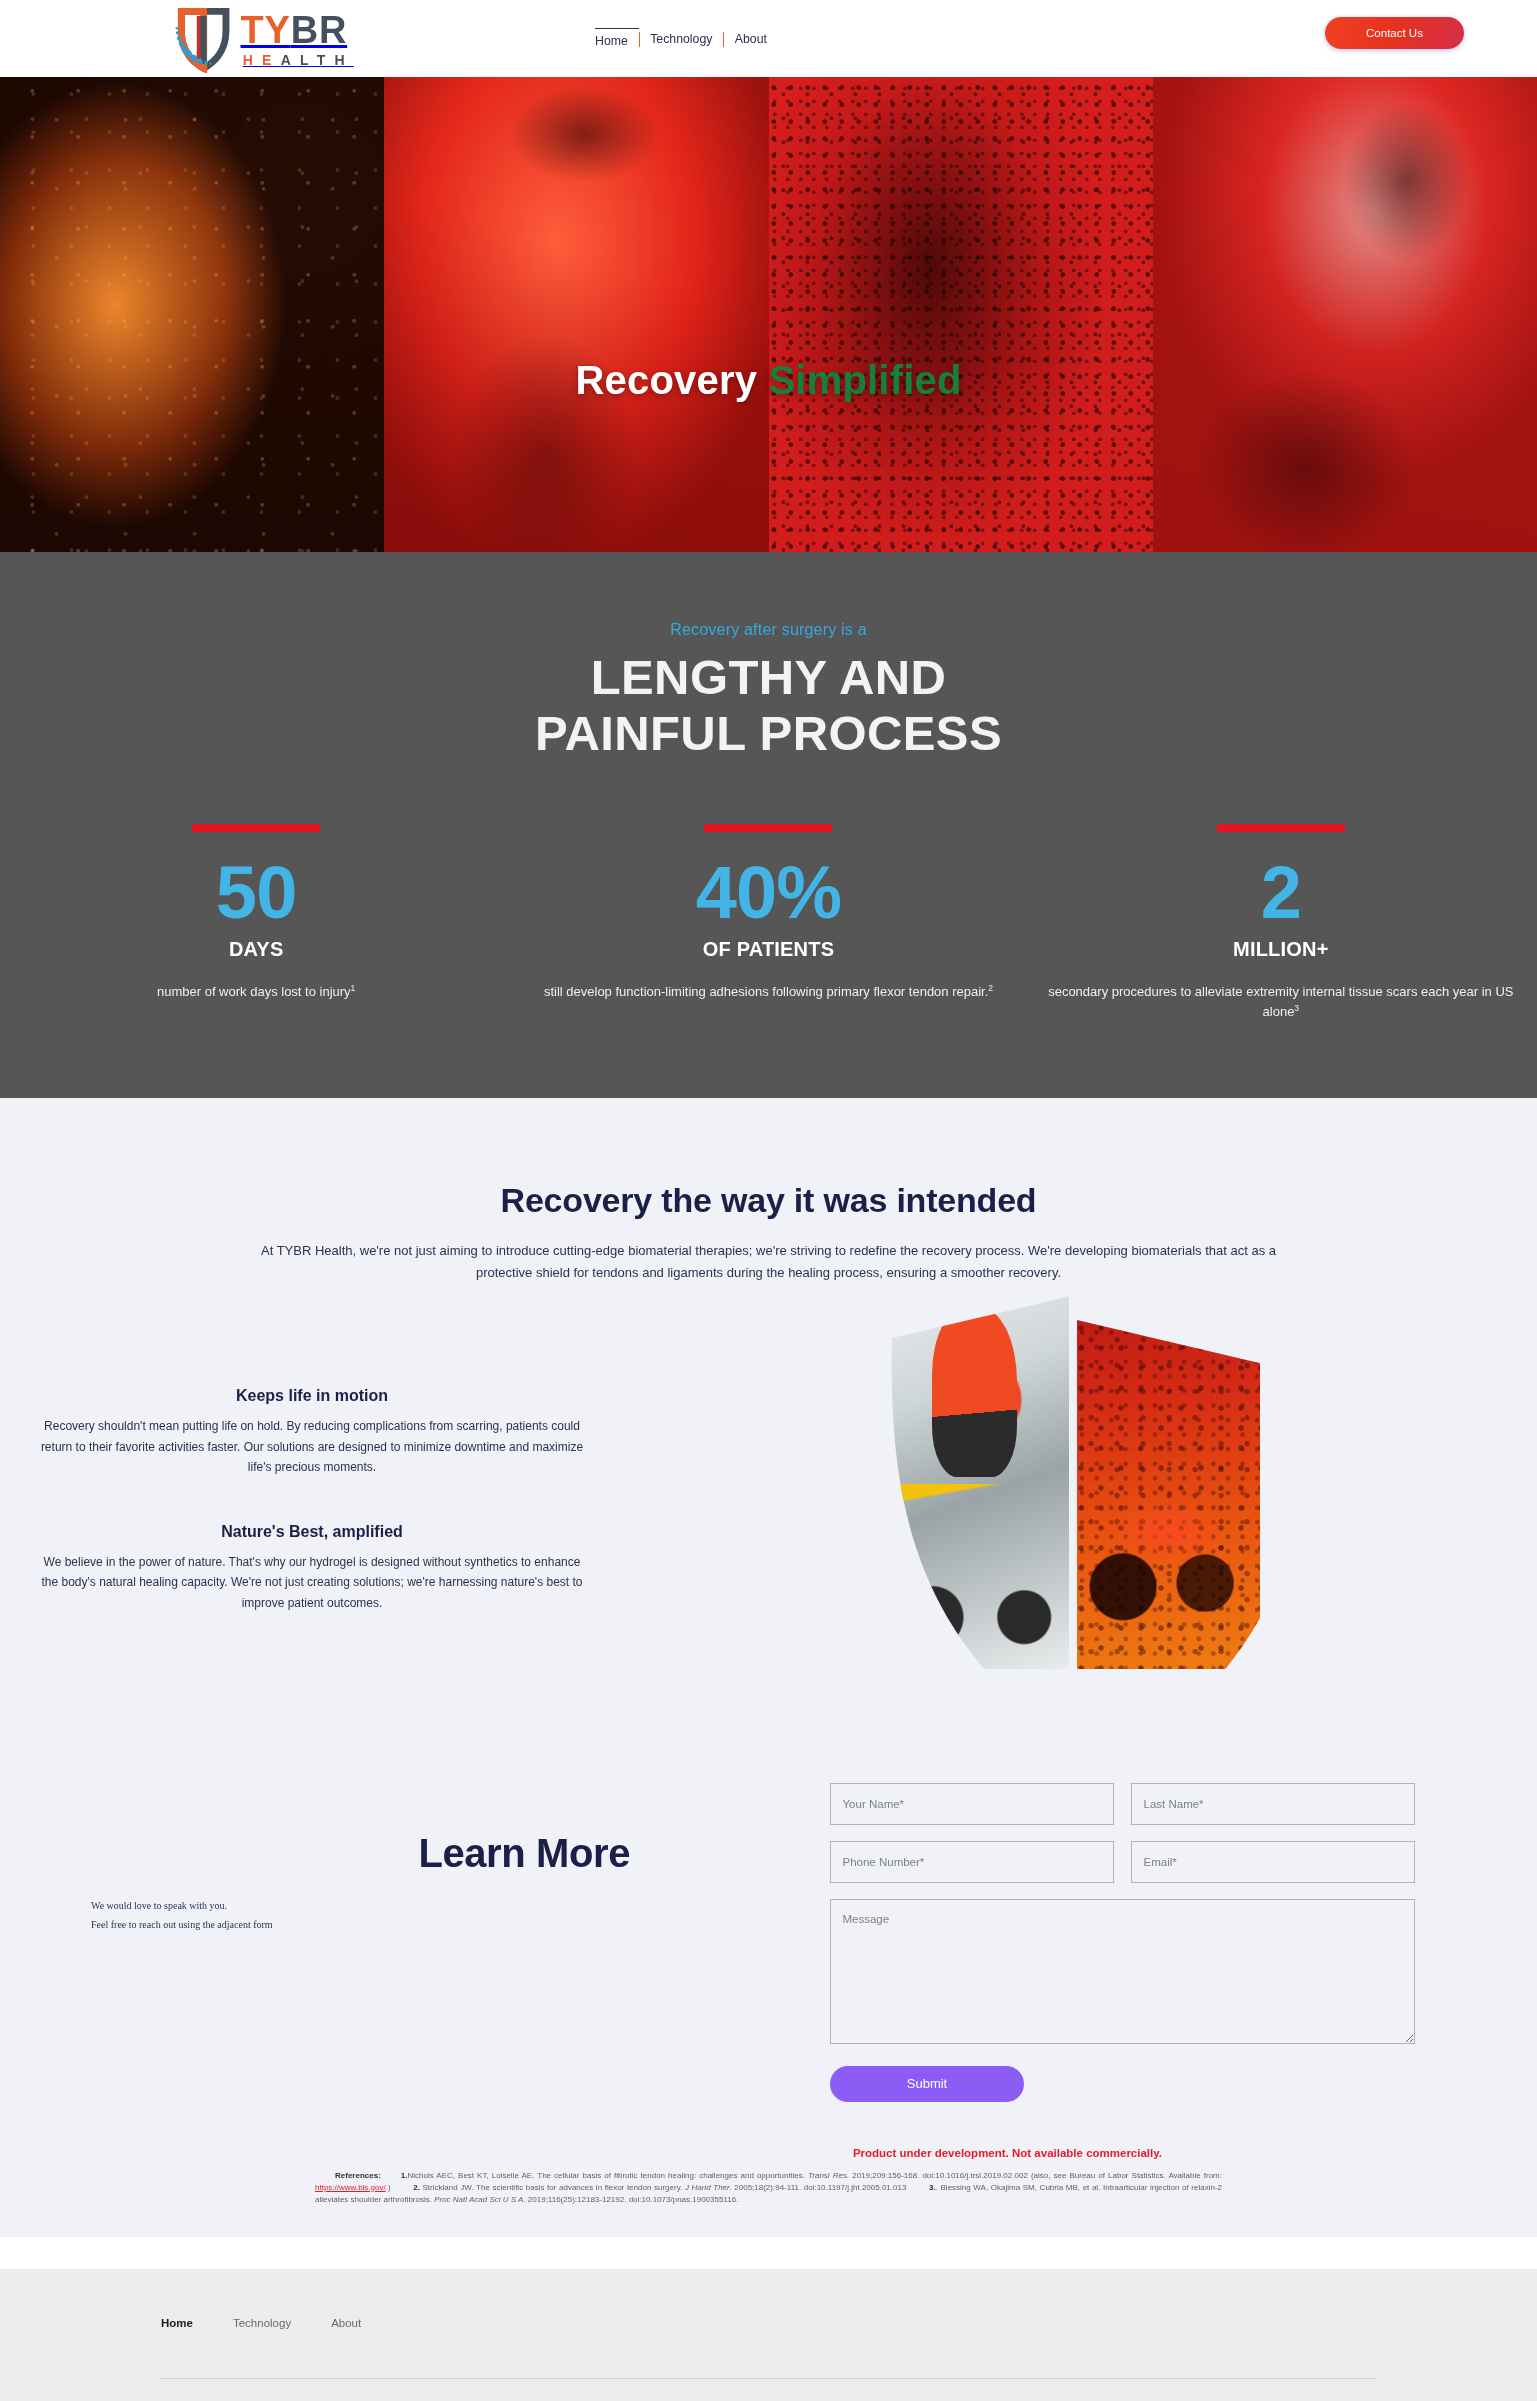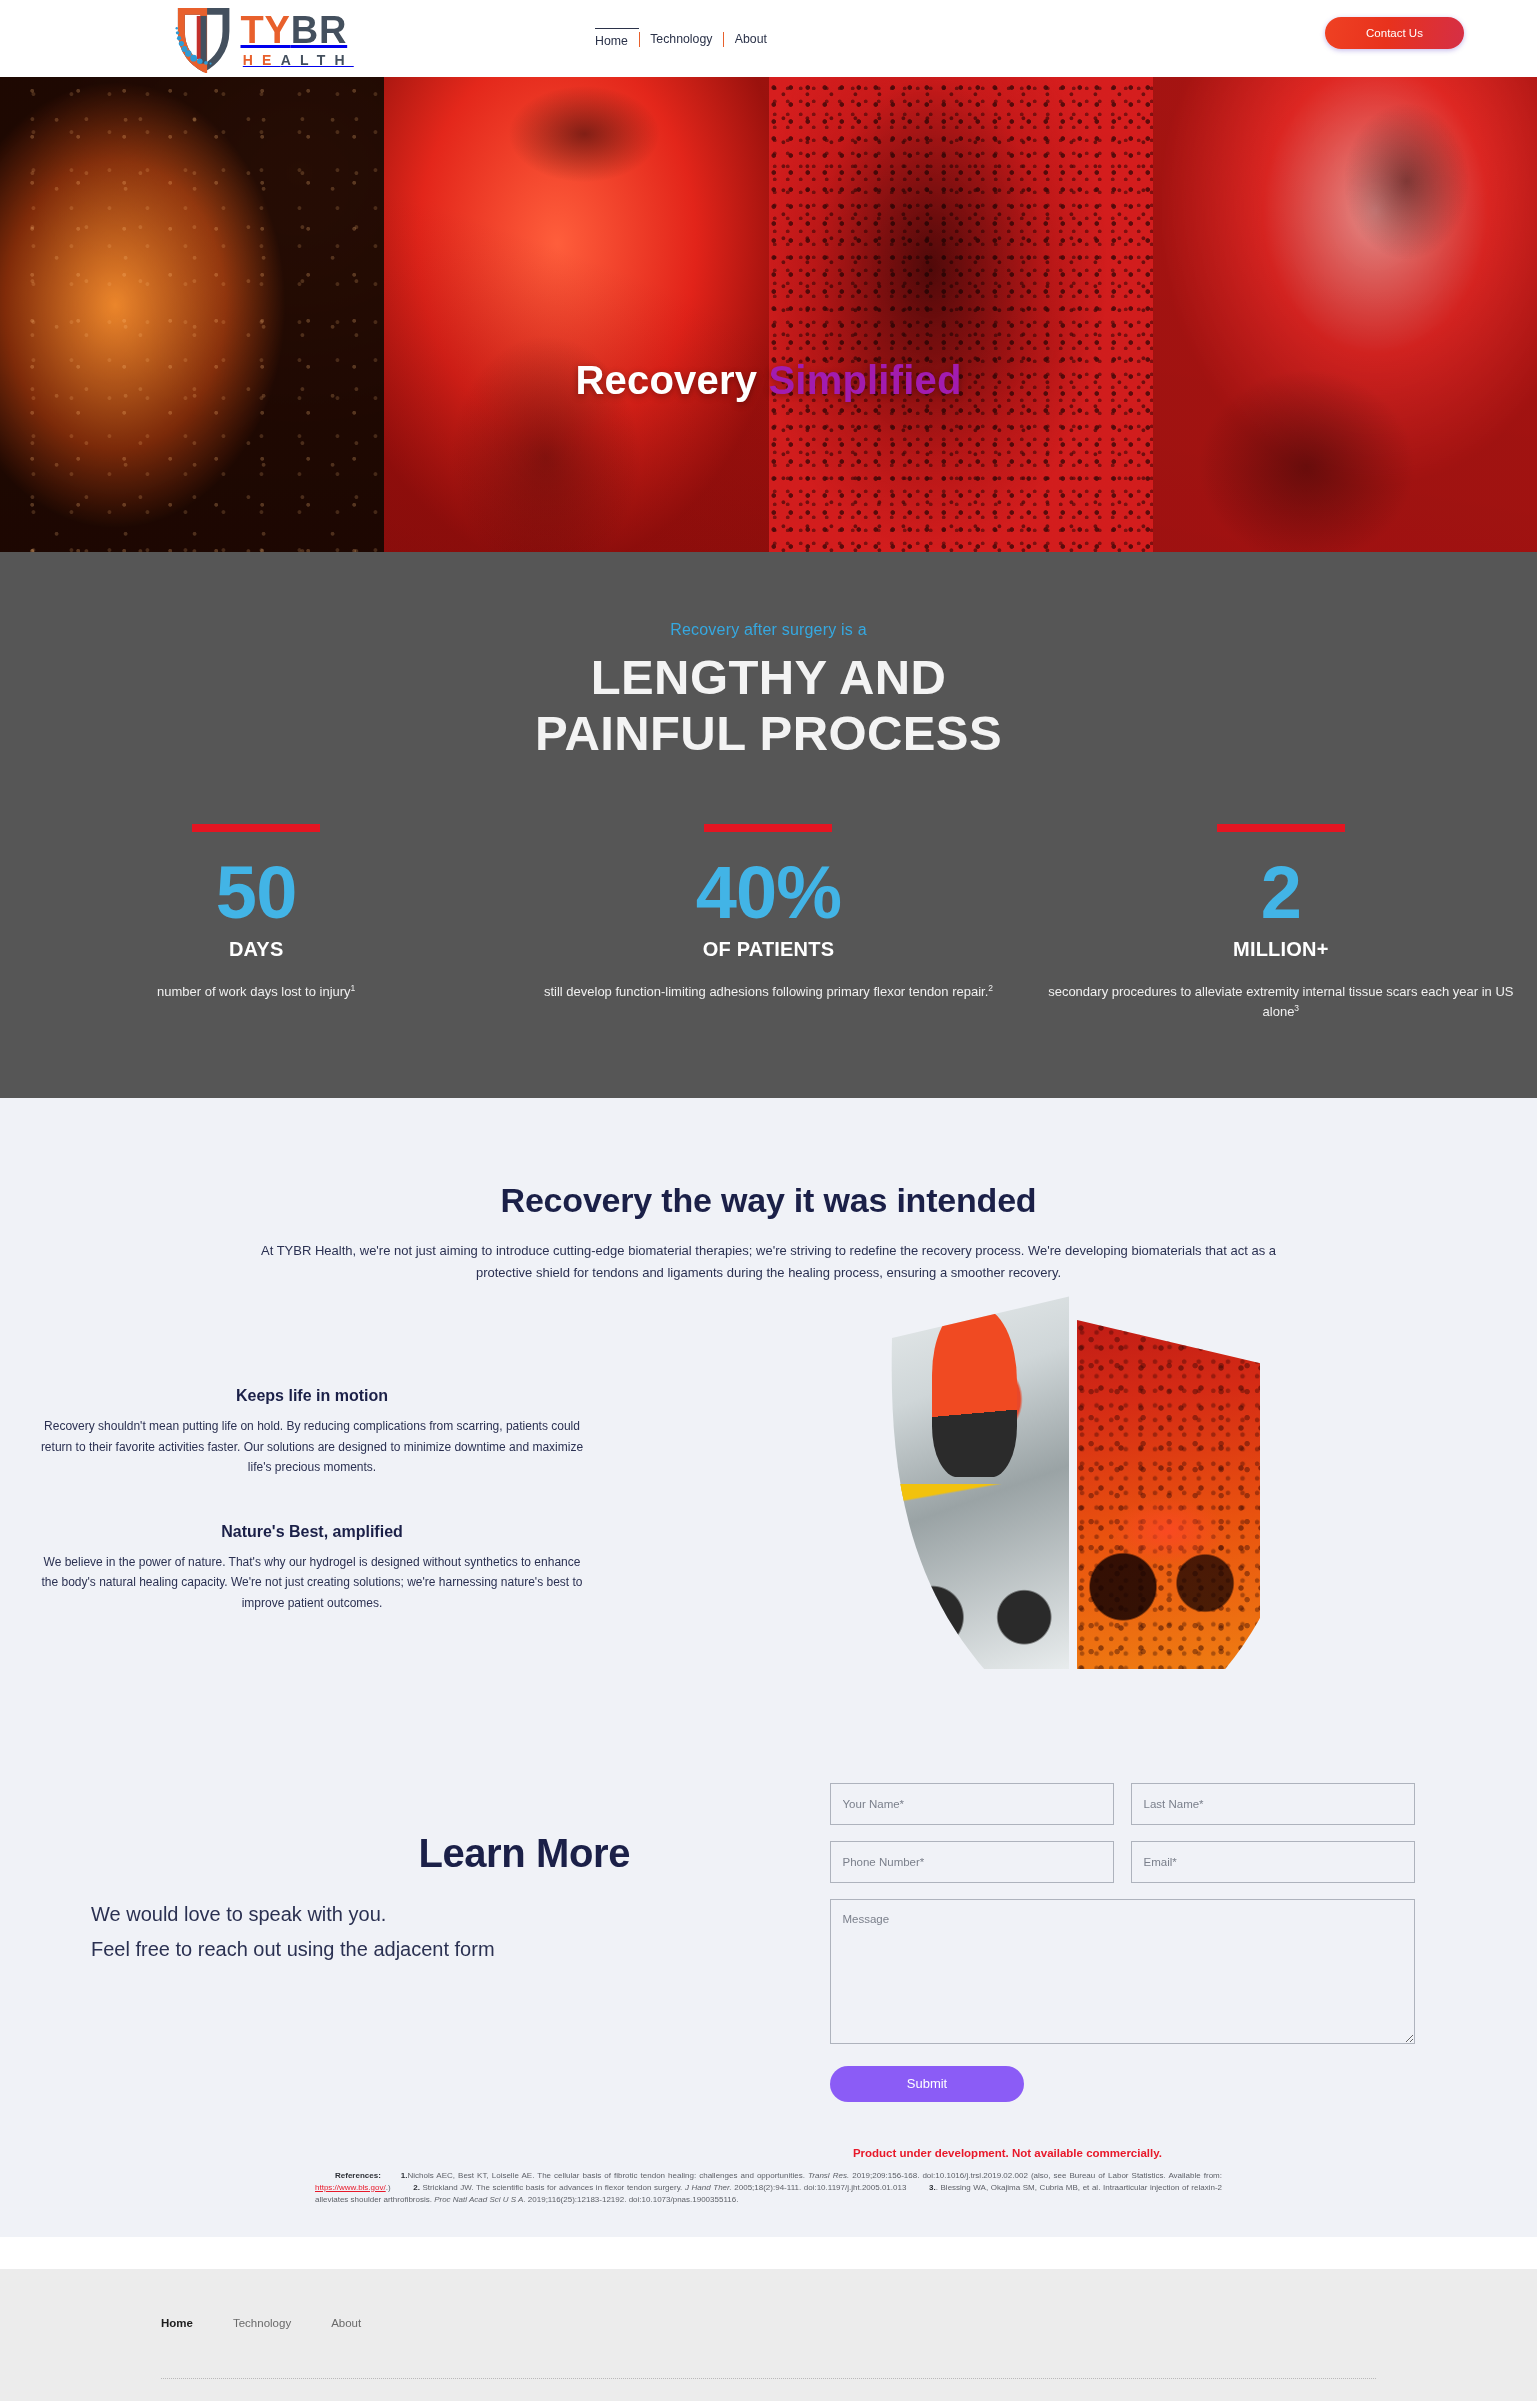--- a/index.html
+++ b/index.html
@@ -159,21 +159,21 @@
     left: 0; right: 0;
     top: 281px;
     text-align: center;
     font-size: 40px;
     font-weight: 700;
     letter-spacing: 0.2px;
     z-index: 5;
     text-shadow: 0 1.5px 7.7px rgba(0,0,0,.35);
   }
   .hero-title .w { color: #ffffff; }
-  .hero-title .b { color: #a21caf; }
+  .hero-title .b { color: #15803d; }
 
   
   .stats {
     background: #565656;
     padding: 69px 0 77px;
   }
   .stats-kicker {
     text-align: center;
     color: #35a8e0;
     font-size: 16px;
@@ -342,23 +342,24 @@
   }
   .learn-left h2 {
     color: #1b2048;
     font-size: 40px;
     font-weight: 700;
     letter-spacing: -0.4px;
     text-align: right;
   }
   .learn-left p {
     color: #2b3152;
-    font-size: 20px;
+    font-size: 10px;
     line-height: 1.62;
     margin-top: 21.6px;
+    font-family: Liberation Serif, serif;
   }
 
   .form {
     width: 585px;
     margin-left: 830px;
     padding-top: 23px;
   }
   .form-row { display: flex; gap: 17px; margin-bottom: 16px; }
   .form input, .form textarea {
     border: 0.8px solid #aeb3bd;

